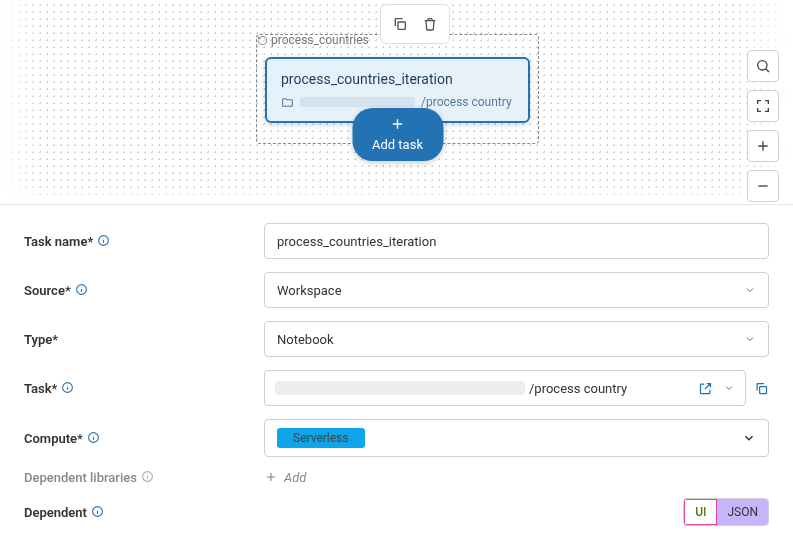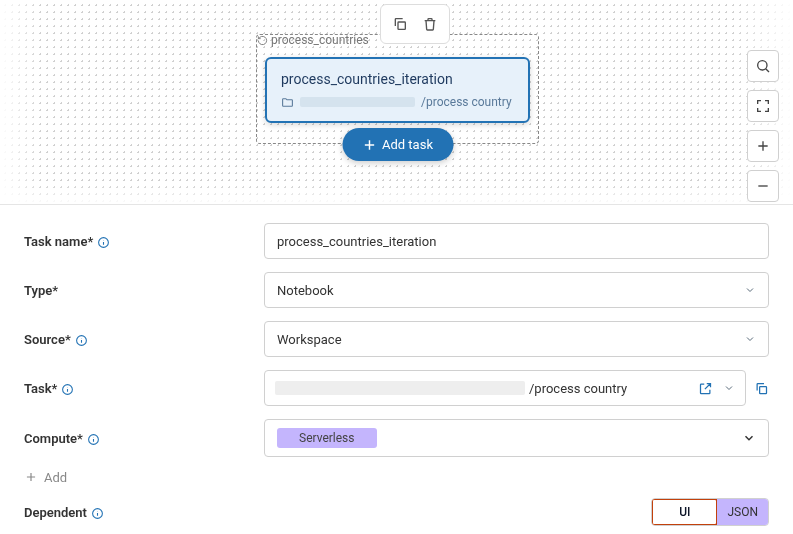--- a/index.html
+++ b/index.html
@@ -124,20 +124,21 @@
       background: #2272b4;
       color: #fff;
       border-radius: 20px;
       padding: 9px 20px;
       font-size: 13px;
       display: flex;
       align-items: center;
       gap: 6px;
       cursor: pointer;
       box-shadow: 0 2px 6px rgba(0,0,0,0.2);
+      flex-direction: column;
     }
     
     .view-controls {
       position: absolute;
       right: 14px;
       top: 50px;
       display: flex;
       flex-direction: column;
       gap: 8px;
       z-index: 4;
@@ -161,21 +162,21 @@
       display: flex;
       align-items: center;
       margin-bottom: 13px;
     }
     .form-label {
       width: 240px;
       font-weight: 600;
       font-size: 13px;
       color: #333;
       display: flex;
-      align-items: flex-end;
+      align-items: flex-start;
       gap: 4px;
       flex-shrink: 0;
     }
     .form-label.muted { color: #888; font-weight: 500; }
     .info-icon {
       color: #2272b4;
       display: inline-flex;
       vertical-align: middle;
     }
     
@@ -226,57 +227,58 @@
       align-items: center;
       color: #2272b4;
       margin-left: auto;
     }
     .copy-btn { color: #2272b4; cursor: pointer; }
     
     .compute-select {
       justify-content: space-between;
     }
     .chip {
-      background: #c4b5fd;
+      background: #0ea5e9;
       border-radius: 3px;
-      padding: 3px 22px;
+      padding: 3px 16px;
       font-size: 12px;
       color: #444;
       text-align: center;
     }
     
     .add-link {
       color: #888;
       display: flex;
       align-items: flex-start;
       gap: 6px;
       cursor: pointer;
       font-size: 13px;
+      font-style: italic;
     }
     
     .param-toggle {
       display: inline-flex;
       border: 1px solid #d0d0d0;
       border-radius: 4px;
       overflow: hidden;
       margin-left: auto;
     }
     .param-toggle-btn {
       padding: 6px 10px;
       font-size: 12px;
       cursor: pointer;
       background: #c4b5fd;
     }
     .param-toggle-btn.active {
       background: #fff;
-      color: #0f172a;
-      border: 2px solid #c2410c;
+      color: #4d7c0f;
+      border: 2px solid #ec4899;
       border-radius: 3px;
       margin: -1px;
-      padding: 5px 26px;
+      padding: 5px 10px;
       font-weight: 500;
     }
     
     svg { display: block; }
   </style>
 </head>
 <body>
 
 <div class="canvas-area">
   <div class="canvas-fade-left"></div>
@@ -362,44 +364,44 @@
           </svg>
       </span>
     </div>
     <div class="input-like">
       <span>process_countries_iteration</span>
     </div>
   </div>
 
   <div class="form-row">
     <div class="form-label">
-      <span>Type*</span>
+      <span>Source*</span>
+      <span class="info-icon">
+        <svg width="13" height="13" viewBox="0 0 24 24" fill="none" stroke="currentColor" stroke-width="2">
+            <circle cx="12" cy="12" r="9"></circle>
+            <path d="M12 7.5v.5M12 11v5"></path>
+          </svg>
+      </span>
     </div>
     <div class="input-like select-like">
-      <span>Notebook</span>
+      <span>Workspace</span>
       <span class="chevron">
         <svg width="12" height="12" viewBox="0 0 24 24" fill="none" stroke="currentColor" stroke-width="2">
             <path d="M6 9l6 6 6-6"></path>
           </svg>
       </span>
     </div>
   </div>
 
   <div class="form-row">
     <div class="form-label">
-      <span>Source*</span>
-      <span class="info-icon">
-        <svg width="13" height="13" viewBox="0 0 24 24" fill="none" stroke="currentColor" stroke-width="2">
-            <circle cx="12" cy="12" r="9"></circle>
-            <path d="M12 7.5v.5M12 11v5"></path>
-          </svg>
-      </span>
+      <span>Type*</span>
     </div>
     <div class="input-like select-like">
-      <span>Workspace</span>
+      <span>Notebook</span>
       <span class="chevron">
         <svg width="12" height="12" viewBox="0 0 24 24" fill="none" stroke="currentColor" stroke-width="2">
             <path d="M6 9l6 6 6-6"></path>
           </svg>
       </span>
     </div>
   </div>
 
   <div class="form-row">
     <div class="form-label">
@@ -447,20 +449,29 @@
       <span class="chip">Serverless</span>
       <span class="chevron">
         <svg width="14" height="14" viewBox="0 0 24 24" fill="none" stroke="#333" stroke-width="2.5">
             <path d="M6 9l6 6 6-6"></path>
           </svg>
       </span>
     </div>
   </div>
 
   <div class="form-row">
+    <div class="form-label muted">
+      <span>Dependent libraries</span>
+      <span class="info-icon" style="color:#aaa">
+        <svg width="13" height="13" viewBox="0 0 24 24" fill="none" stroke="currentColor" stroke-width="2">
+            <circle cx="12" cy="12" r="9"></circle>
+            <path d="M12 7.5v.5M12 11v5"></path>
+          </svg>
+      </span>
+    </div>
     <div class="add-link">
       <svg width="14" height="14" viewBox="0 0 24 24" fill="none" stroke="currentColor" stroke-width="2">
           <path d="M12 5v14M5 12h14"></path>
         </svg>
       <span>Add</span>
     </div>
   </div>
 
   <div class="form-row">
     <div class="form-label">

